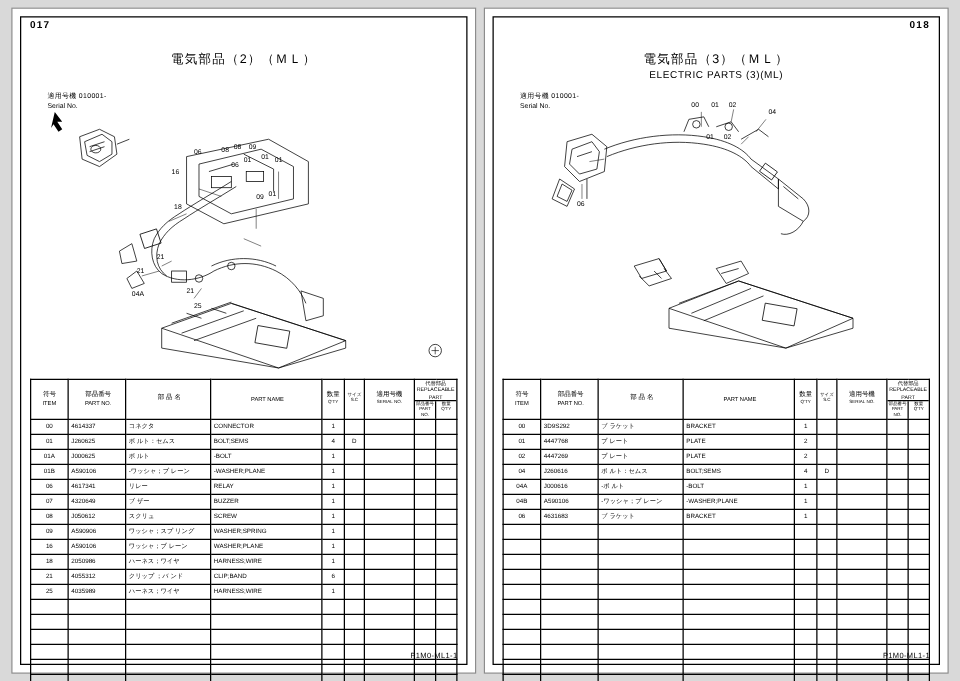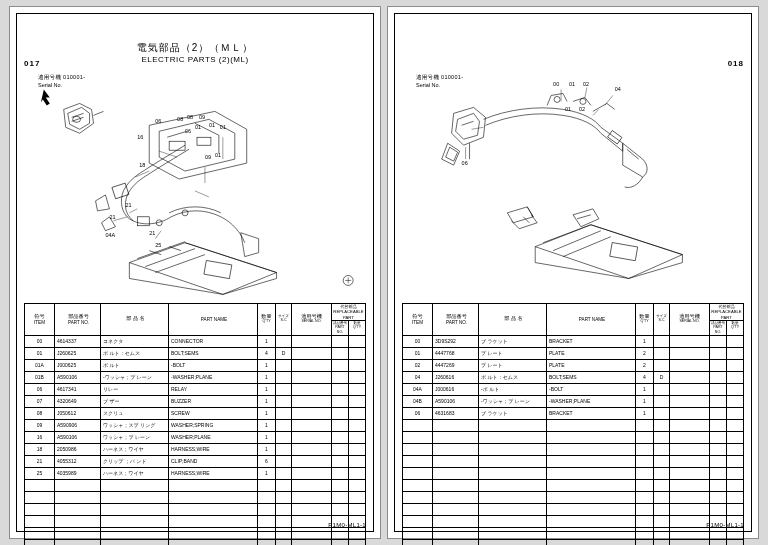--- a/index.html
+++ b/index.html
@@ -8,21 +8,21 @@
     font-family:"Liberation Sans", sans-serif;
     overflow:hidden;
   }
   .spread{position:relative;width:768px;height:545px;display:flex;justify-content:center;align-items:center;gap:6px;}
   .page{
     position:relative;width:372px;height:533px;background:#ffffff;
     border:1px solid #8c8c8c;box-sizing:border-box;
   }
   .page-inner{position:absolute;left:6px;top:6px;right:6px;bottom:6px;border:1px solid #000;box-sizing:border-box;}
   .pageno{
-    position:absolute;top:8px;font-size:8px;font-weight:bold;letter-spacing:1px;color:#000;margin-top:44px;
+    position:absolute;top:8px;font-size:8px;font-weight:bold;letter-spacing:1px;color:#000;
   }
   .pageno.left{left:14px;}
   .pageno.right{right:14px;}
   .titleblock{position:absolute;top:34px;left:0;width:100%;text-align:center;}
   .titleblock .jp{font-size:10px;letter-spacing:1px;color:#000;line-height:1.35;}
   .titleblock .en{font-size:8px;letter-spacing:.5px;color:#000;line-height:1.35;}
   .serialblock{position:absolute;font-size:5.5px;line-height:1.5;color:#000;}
   .serialblock .row1{letter-spacing:.3px;}
   .footer{position:absolute;bottom:10px;right:14px;font-size:6px;color:#000;letter-spacing:.3px;}
 
@@ -59,21 +59,20 @@
 
 <div class="spread">
 
   <div class="page">
     <div class="page-inner"></div>
 
     <div class="pageno left">017</div>
 
     <div class="titleblock">
       <div class="jp">電気部品（2）（ＭＬ）</div>
-      <div class="en">ELECTRIC PARTS (2)(ML)</div>
     </div>
 
     <div class="serialblock" style="left:28px;top:66px;">
       <div class="row1"><span>適用号機</span> <span>010001-</span></div>
       <div><span>Serial No.</span></div>
     </div>
 
     <div class="illus">
       <svg viewBox="0 0 372 230" xmlns="http://www.w3.org/2000/svg" fill="none" stroke="#000" stroke-width="0.6">
 
@@ -415,20 +414,24 @@
     </div>
 
     <div class="footer">P1M0-ML1-1</div>
   </div>
 
   <div class="page">
     <div class="page-inner"></div>
 
     <div class="pageno right">018</div>
 
+    <div class="titleblock">
+      <div class="jp">電気部品（3）（ＭＬ）</div>
+      <div class="en">ELECTRIC PARTS (3)(ML)</div>
+    </div>
 
     <div class="serialblock" style="left:28px;top:66px;">
       <div class="row1"><span>適用号機</span> <span>010001-</span></div>
       <div><span>Serial No.</span></div>
     </div>
 
     <div class="illus">
       <svg viewBox="0 0 372 230" xmlns="http://www.w3.org/2000/svg" fill="none" stroke="#000" stroke-width="0.6">
 
         <g>

